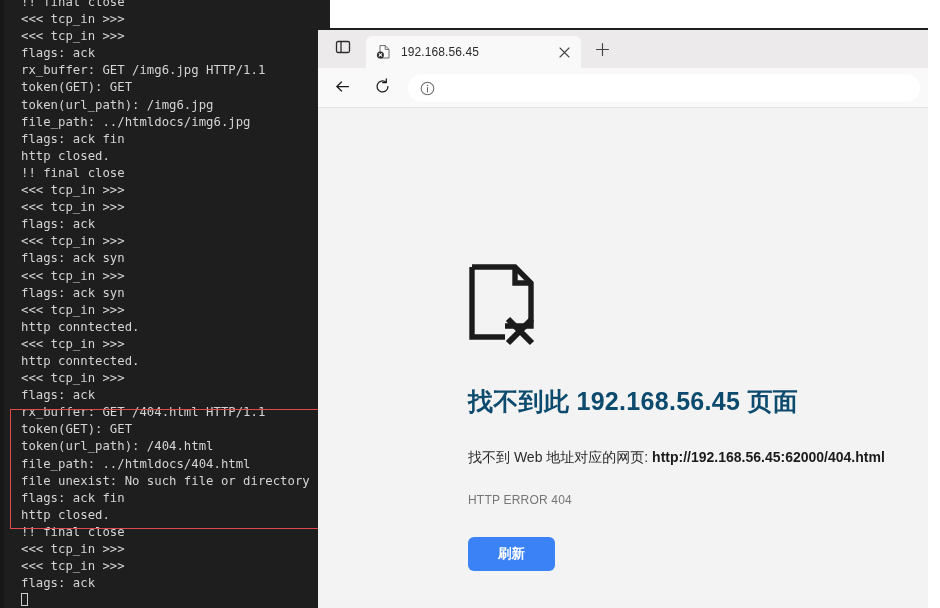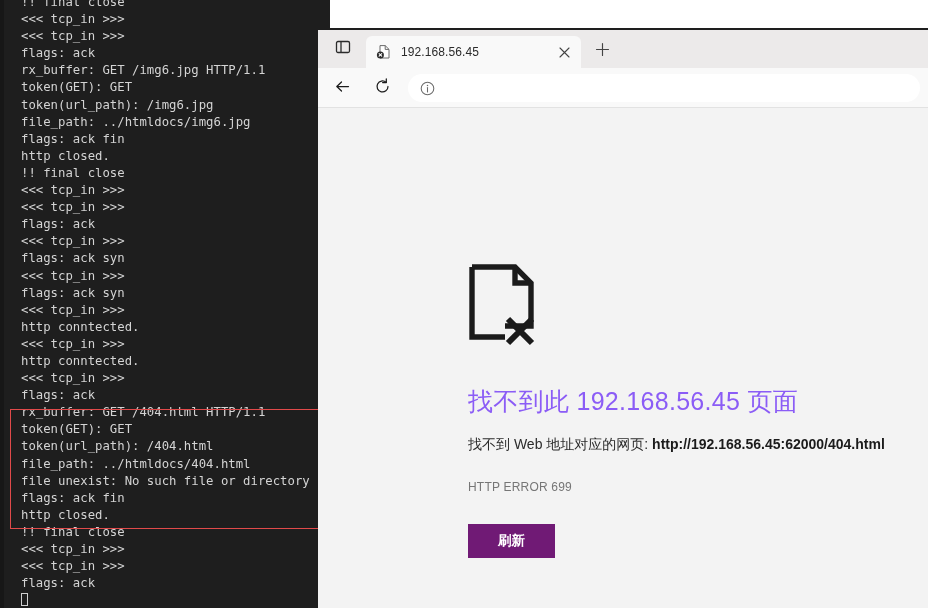--- a/index.html
+++ b/index.html
@@ -194,50 +194,50 @@
   }
   #err-wrap {
     position: absolute;
     left: 150px;
     top: 155px;
     width: 440px;
   }
   #err-icon { margin-bottom: 34px; }
   #err-heading {
     font-size: 25px;
-    font-weight: normal;
-    color: #8b5cf6;
+    font-weight: bold;
+    color: #0c4a6e;
     letter-spacing: .3px;
-    margin-bottom: 18px;
+    margin-bottom: 31px;
     white-space: nowrap;
   }
   #err-detail {
     font-size: 14px;
     color: #2b2b2b;
     margin-bottom: 26px;
     white-space: nowrap;
   }
   #err-detail b { font-weight: bold; color: #1b1b1b; }
   #err-code {
     font-size: 12px;
     color: #767676;
     letter-spacing: .2px;
     margin-bottom: 30px;
   }
   #refresh-btn {
     display: inline-block;
-    background: #701a75;
+    background: #3b82f6;
     color: #ffffff;
     font-size: 13.5px;
     font-weight: bold;
     padding: 0 30px;
     height: 34px;
     line-height: 34px;
     border: none;
-    border-radius: 0;
+    border-radius: 6px;
     cursor: pointer;
     font-family: "Liberation Sans", sans-serif;
   }
 </style>
 </head>
 <body>
 
 <div id="root">
 
   <div id="terminal">
@@ -325,20 +325,20 @@
             <path d="M4 4 V74 H37" fill="none" stroke="#1b1b1b" stroke-width="5.4" stroke-linejoin="miter"></path>
             <path d="M47 4 V20 H63" fill="none" stroke="#1b1b1b" stroke-width="5.4" stroke-linejoin="miter"></path>
             <path d="M40 56 L64 80 M64 56 L40 80" stroke="#1b1b1b" stroke-width="6" stroke-linecap="butt"></path>
           </svg>
         </div>
 
         <div id="err-heading">找不到此 192.168.56.45 页面</div>
 
         <div id="err-detail"><span>找不到 Web 地址对应的网页: </span><b>http://192.168.56.45:62000/404.html</b></div>
 
-        <div id="err-code">HTTP ERROR 699</div>
+        <div id="err-code">HTTP ERROR 404</div>
 
         <button id="refresh-btn">刷新</button>
       </div>
     </div>
   </div>
 
 </div>
 
 </body></html>

